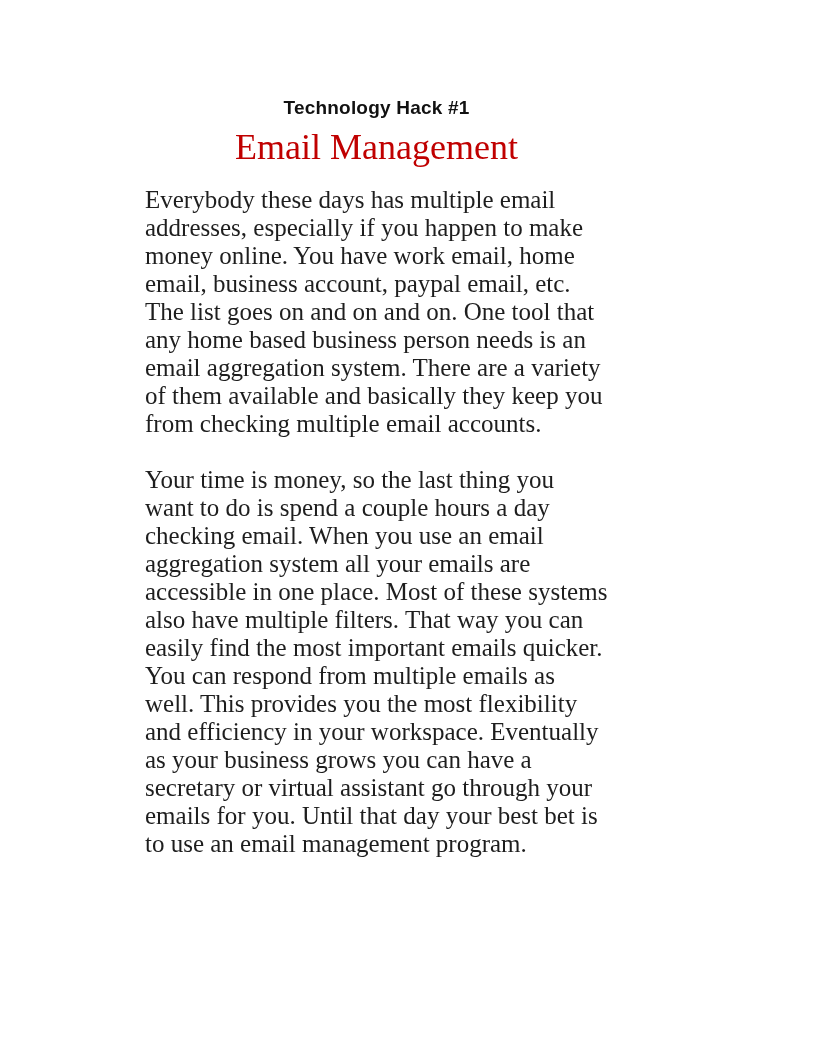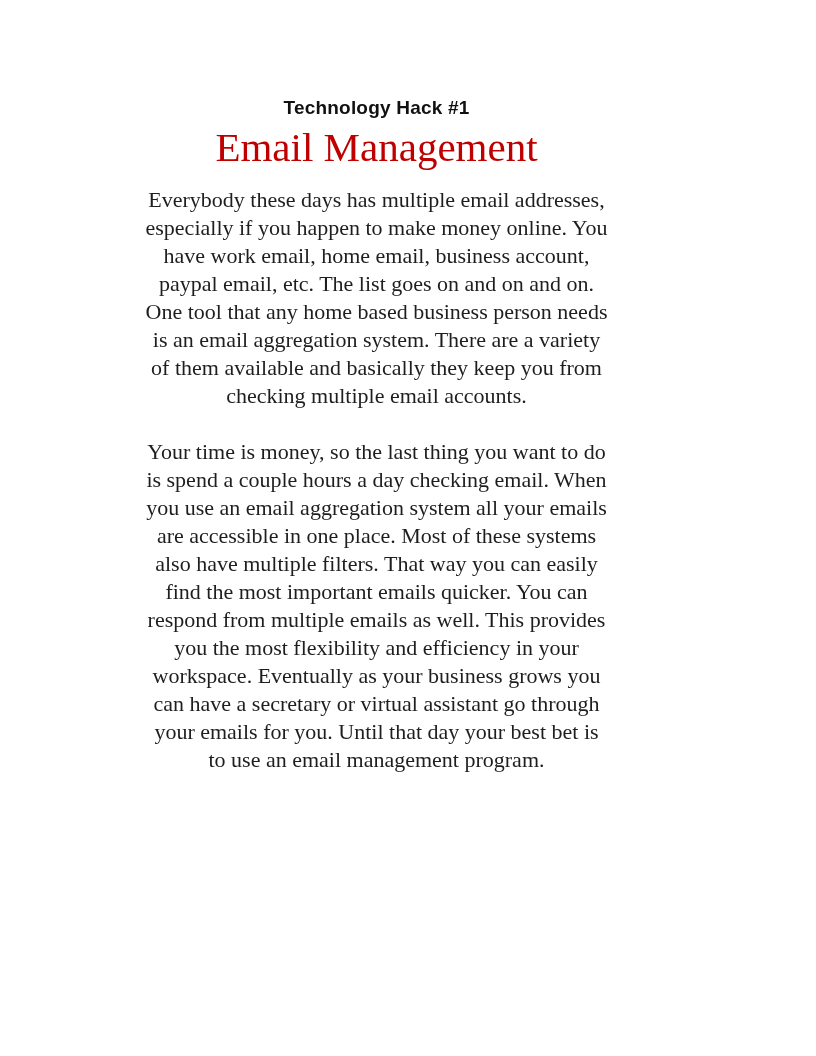--- a/index.html
+++ b/index.html
@@ -24,31 +24,31 @@
     font-size: 19px;
     line-height: 22px;
     color: #111111;
     letter-spacing: 0.2px;
     margin: 0;
   }
   .doc-title {
     text-align: center;
     font-family: "Liberation Serif", serif;
     font-weight: normal;
-    font-size: 41px;
+    font-size: 36px;
     line-height: 47px;
     margin: 5px 0 15px 0;
   }
   .doc-body p {
     font-family: "Liberation Serif", serif;
-    font-size: 22px;
+    font-size: 25px;
     line-height: 28px;
     color: #1e1e1e;
     margin: 0 0 28px 0;
-    text-align: center;
+    text-align: left;
   }
 </style>
 </head>
 <body>
 
 <div class="sheet">
   <p class="kicker">Technology Hack #1</p>
   <h1 class="doc-title" style="color: rgb(192, 0, 0);">Email Management</h1>
   <div class="doc-body">
     <p>Everybody these days has multiple email addresses, especially if you happen to make money online. You have work email, home email, business account, paypal email, etc. The list goes on and on and on. One tool that any home based business person needs is an email aggregation system. There are a variety of them available and basically they keep you from checking multiple email accounts.</p>

